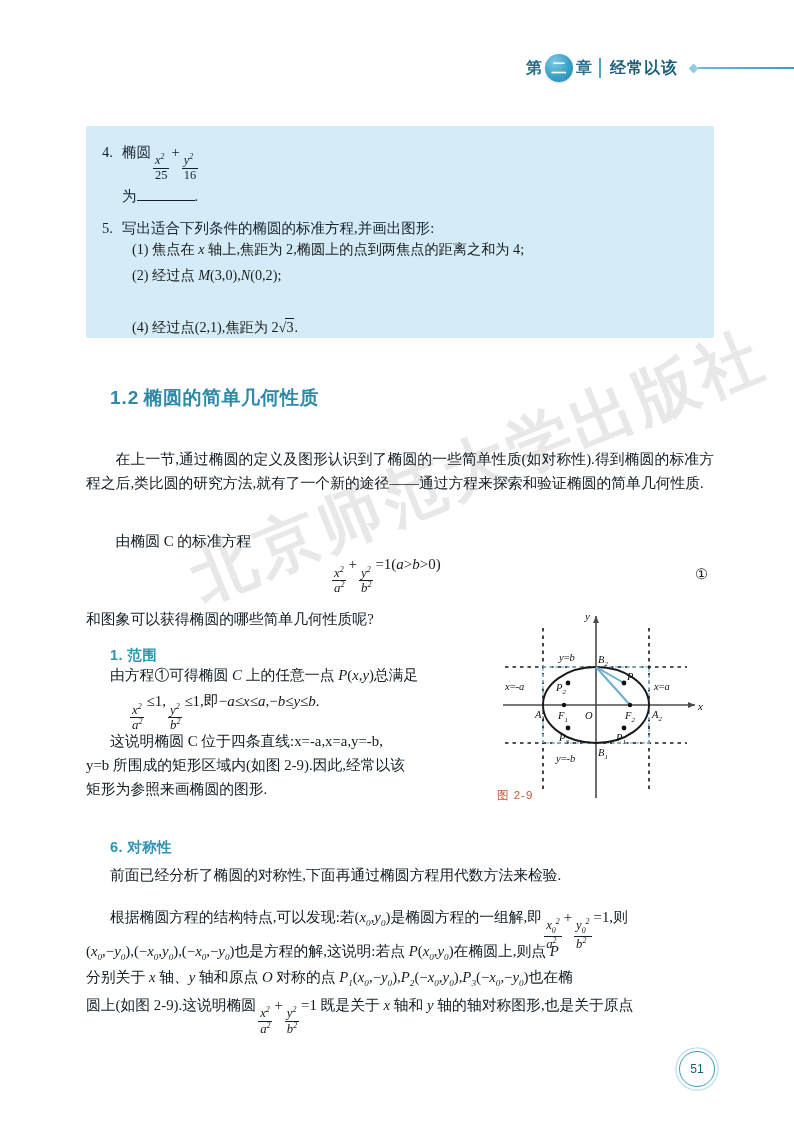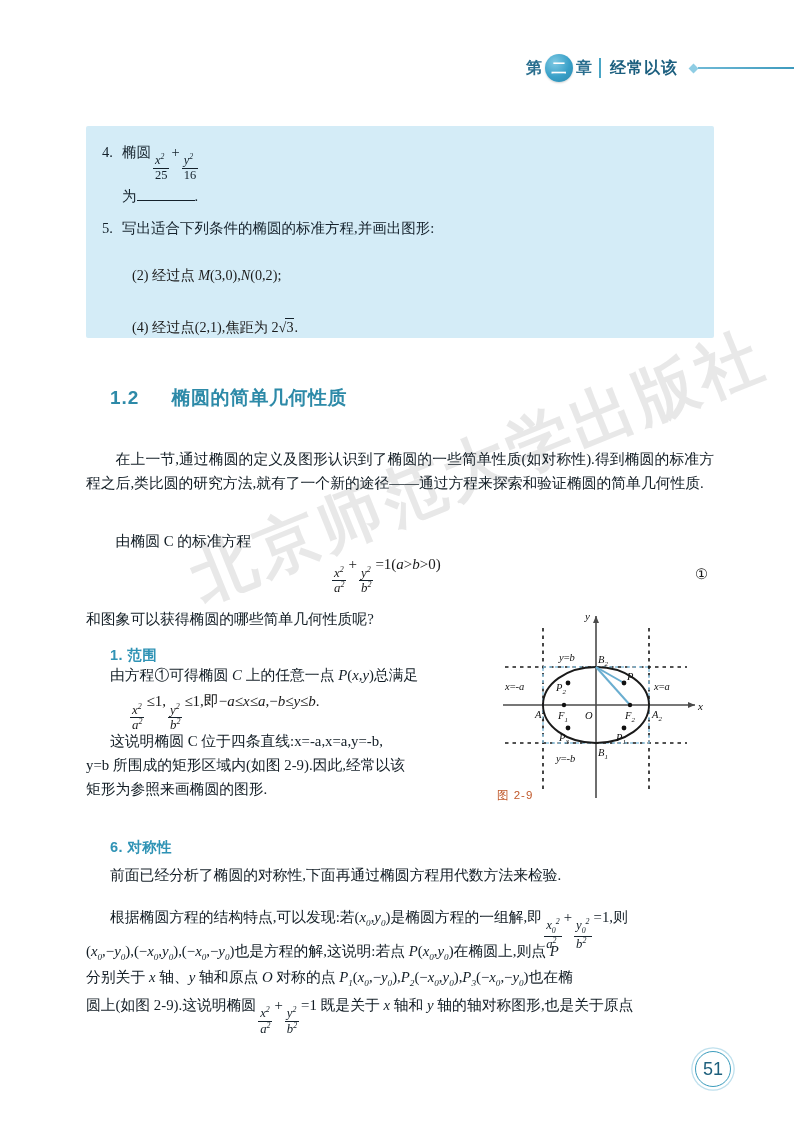--- a/index.html
+++ b/index.html
@@ -137,21 +137,21 @@
     position: absolute;
     left: 110px;
     top: 385px;
     font-family: "Liberation Sans", sans-serif;
     font-size: 19px;
     font-weight: bold;
     color: #2d8aa8;
     letter-spacing: 0.5px;
     display: flex;
     align-items: baseline;
-    gap: 32px;
+    gap: 4px;
   }
   #section-heading .sec-num { letter-spacing: 1px; }
 
   
   .para {
     position: absolute;
     font-size: 14.8px;
     line-height: 1.62;
     color: #111c24;
     text-align: justify;
@@ -199,24 +199,23 @@
     left: 679px;
     top: 1051px;
     width: 34px;
     height: 34px;
     border: 1.6px solid #3d9dbd;
     border-radius: 50%;
     display: flex;
     align-items: center;
     justify-content: center;
     font-family: "Liberation Sans", sans-serif;
-    font-size: 18px;
+    font-size: 12px;
     color: #1d5f7c;
     box-shadow: 0 0 0 2.5px #ffffff, 0 0 0 3.8px #bfe0ed;
-    margin-left: 16px;
   }
 
   
   #watermark {
     position: absolute;
     left: 200px;
     top: 455px;
     width: 420px;
     height: 200px;
     transform: rotate(-22deg);
@@ -265,20 +264,23 @@
     <span>为</span>
       <span class="blank"></span>
       <span>.</span>
   </div>
 
   <div class="q-row q" style="left:16px; top:88px; width:600px;">
     <span class="q-num">5.</span>
     <span class="q-text">写出适合下列条件的椭圆的标准方程,并画出图形:</span>
   </div>
 
+  <div class="sub-row" style="left:46px; top:114px;">
+    (1)&nbsp;焦点在 <span class="it">x</span> 轴上,焦距为 2,椭圆上的点到两焦点的距离之和为 4;
+  </div>
   <div class="sub-row" style="left:46px; top:140px;">
     (2)&nbsp;经过点 <span class="it">M</span>(3,0),<span class="it">N</span>(0,2);
   </div>
   <div class="sub-row" style="left:46px; top:192px;">
     (4)&nbsp;经过点(2,1),焦距为 2√<span class="sqrt">3</span>.
   </div>
 </div>
 
 <div id="section-heading">
   <span class="sec-num">1.2</span>

